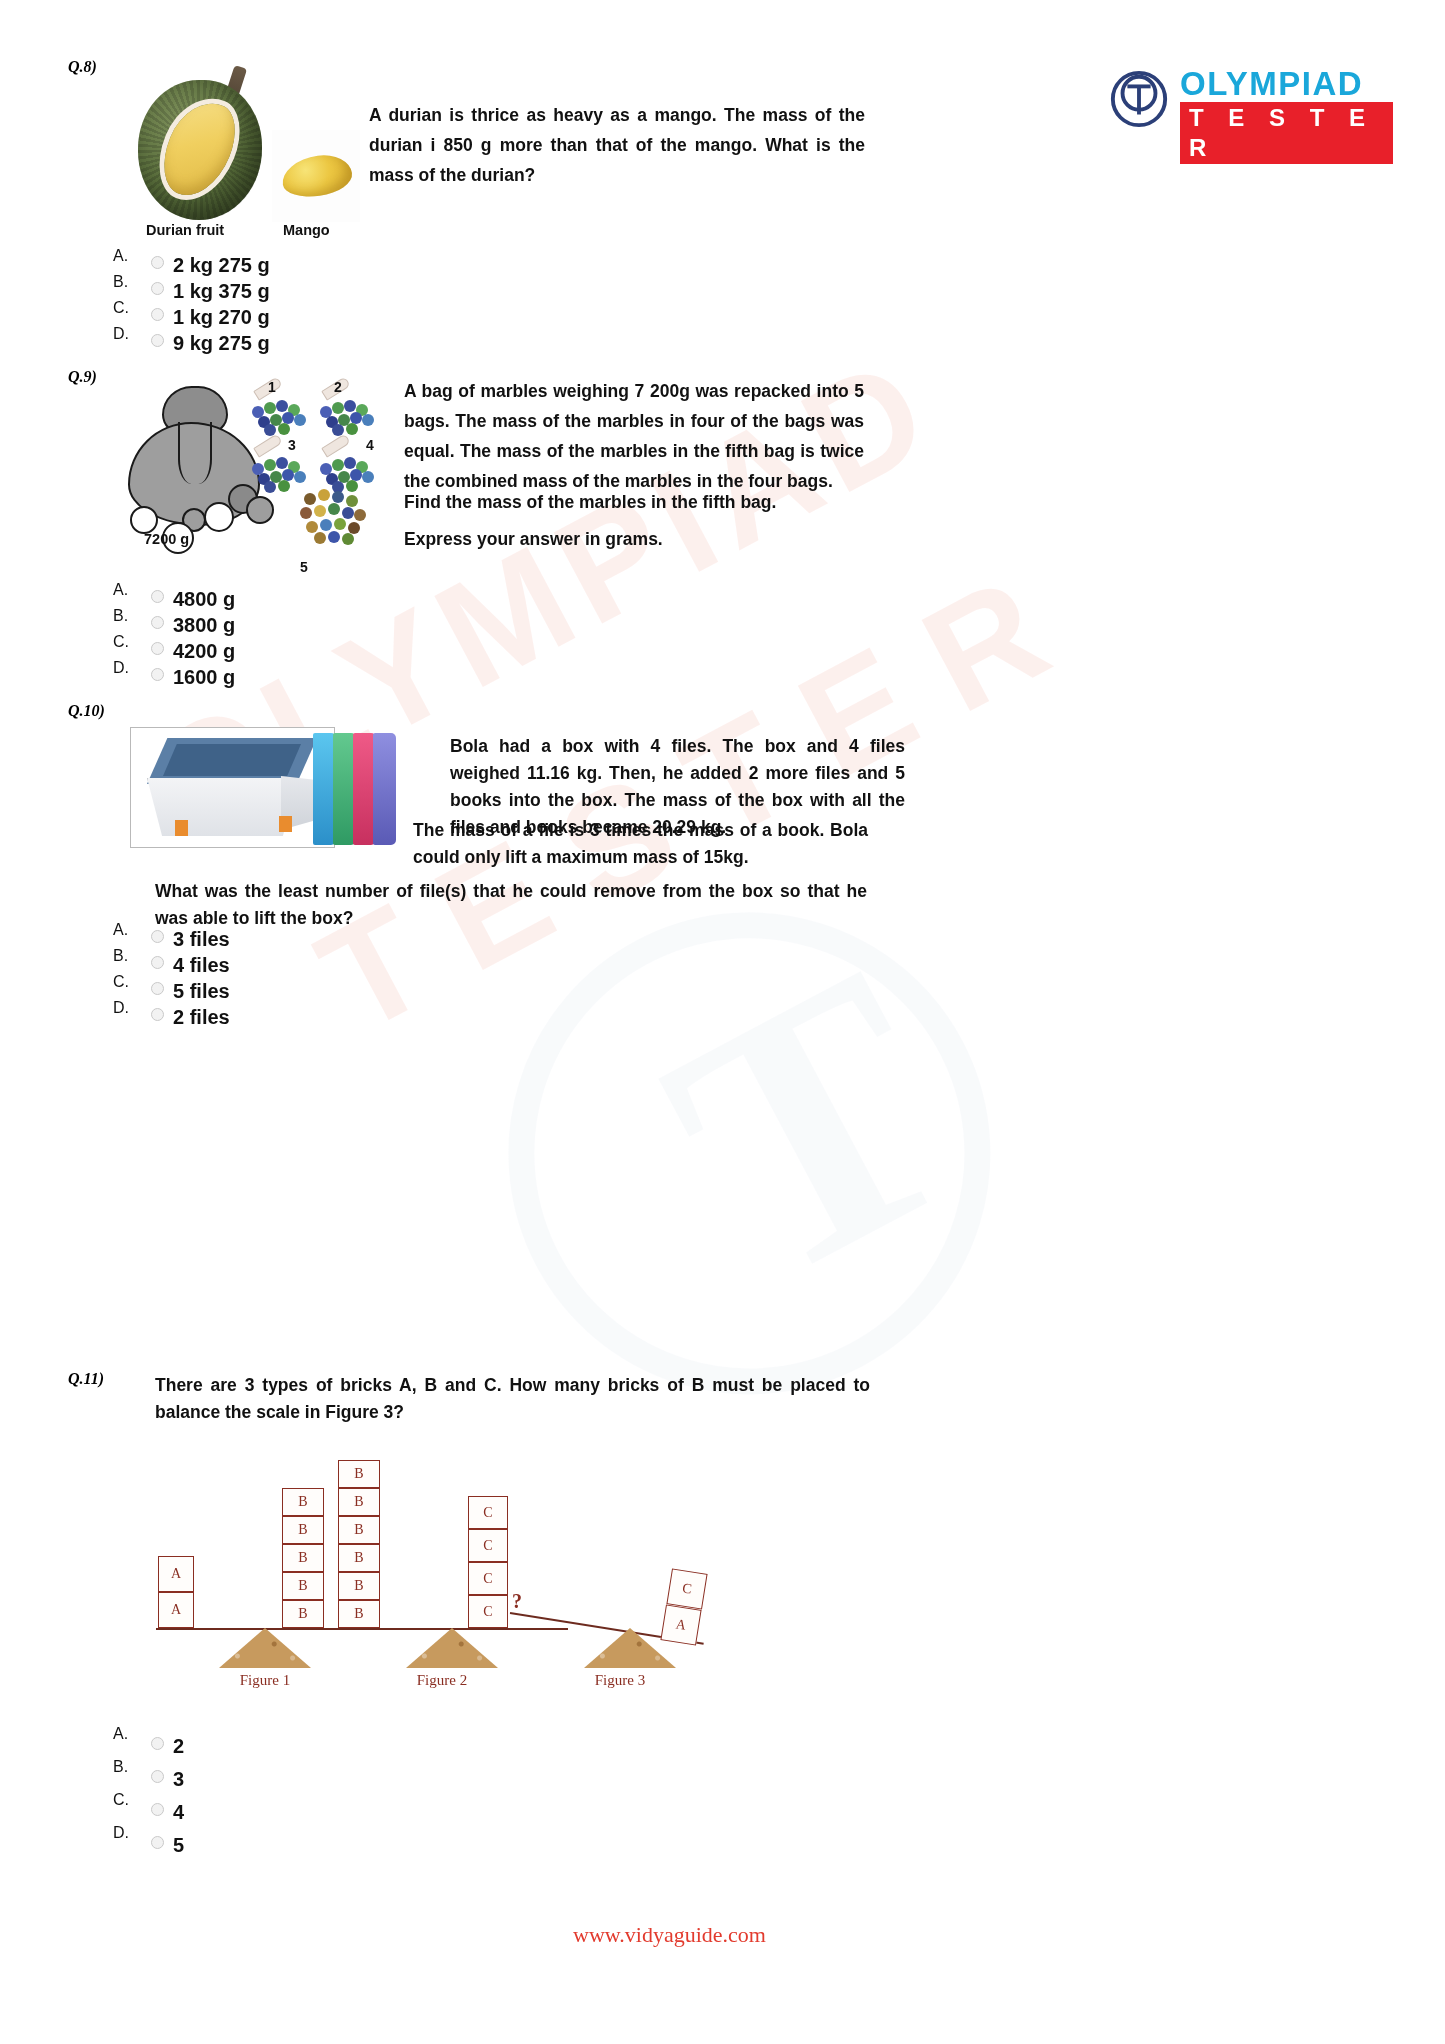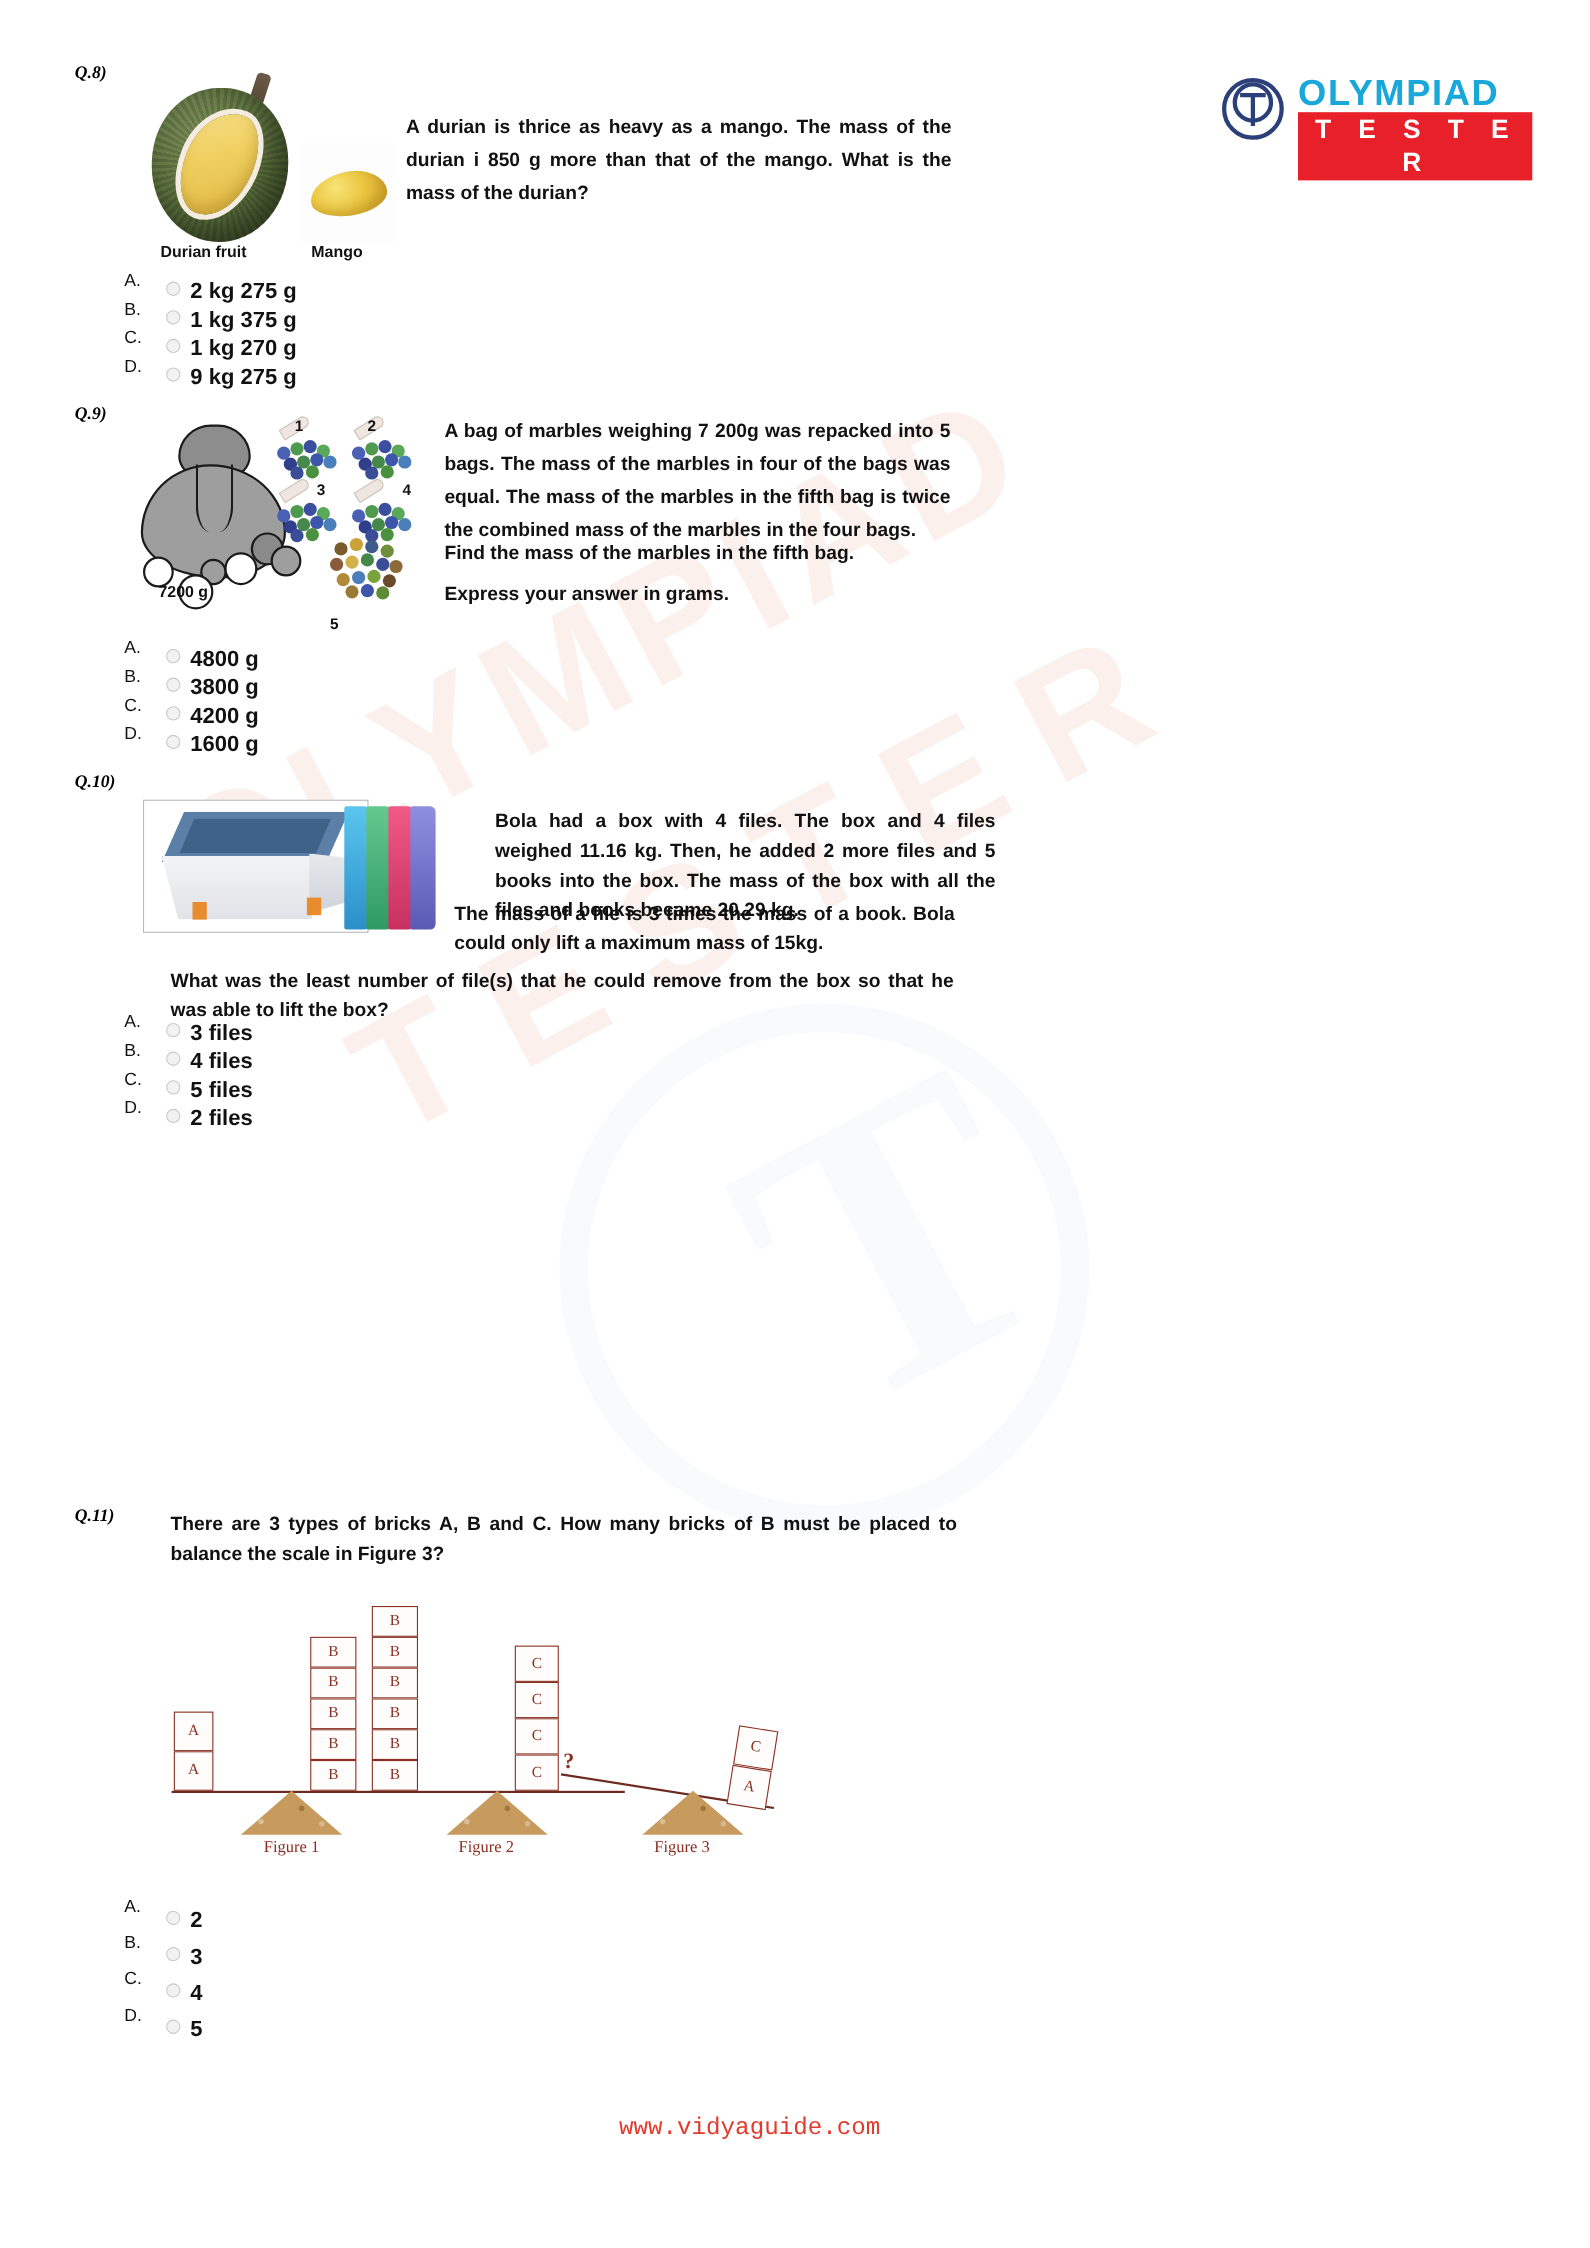--- a/index.html
+++ b/index.html
@@ -97,21 +97,21 @@
     background: #e8202a;
     color: #ffffff;
     font-family: "Liberation Sans", sans-serif;
     font-weight: 700;
     font-size: 24px;
     letter-spacing: 9px;
     line-height: 30px;
     padding: 1px 6px 1px 9px;
     width: 213px;
     box-sizing: border-box;
-    text-align: center;
+    text-align: left;
   }
 
   
   .qnum {
     position: absolute;
     font-family: "Liberation Serif", serif;
     font-style: italic;
     font-weight: 700;
     font-size: 16px;
     color: #000;
@@ -419,25 +419,24 @@
     color: #8a2e22;
   }
 
   
   .footer {
     position: absolute;
     left: 0;
     top: 1922px;
     width: 1339px;
     text-align: center;
-    font-family: Liberation Mono, monospace;
+    font-family: Liberation Serif, serif;
     font-size: 22px;
     color: #e23b2e;
     z-index: 6;
-    padding-left: 12px;
   }
 </style>
 </head>
 <body>
 
 <div class="page">
 
   <div class="watermark">
     <div class="wm-text">OLYMPIAD</div>
     <div class="wm-text second">TESTER</div>

